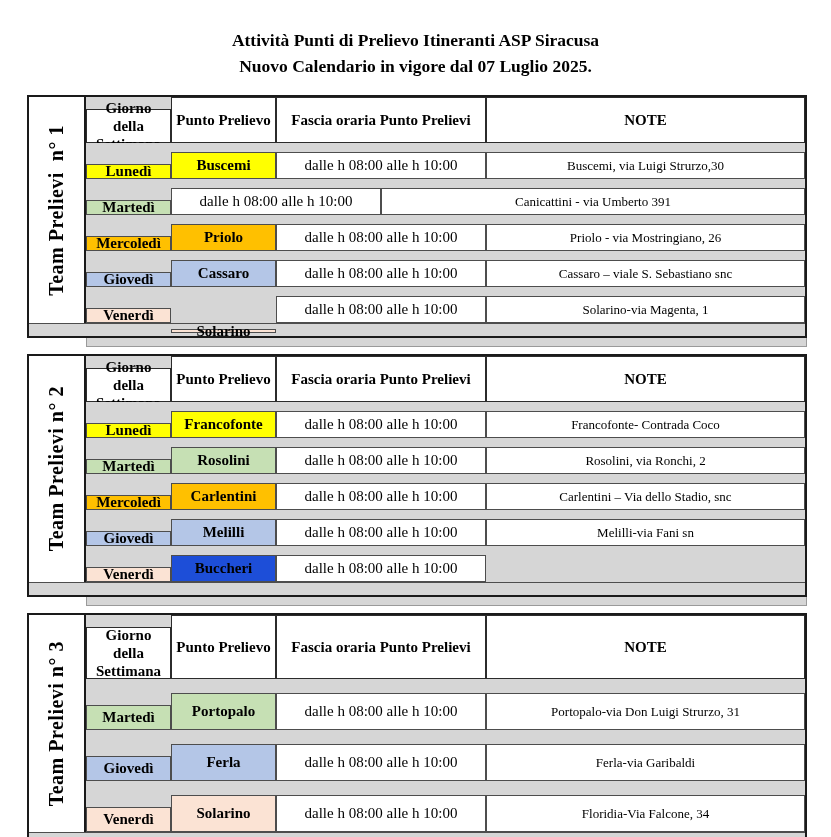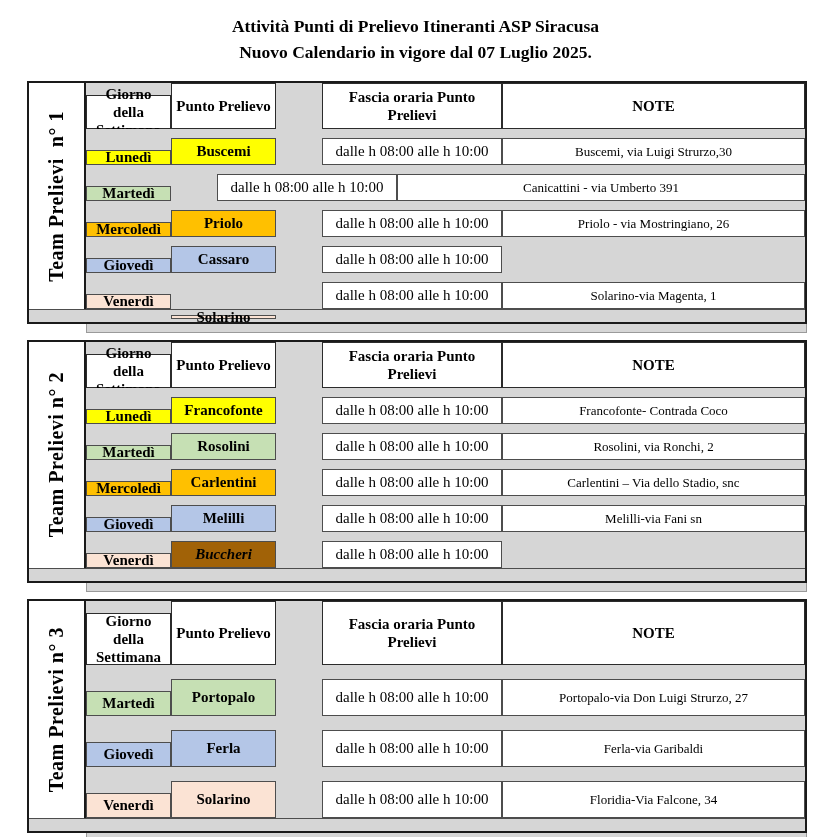--- a/index.html
+++ b/index.html
@@ -3,21 +3,21 @@
 <meta charset="utf-8">
 <style>
   html,body{margin:0;padding:0;background:#ffffff;}
   body{
     width:831px;height:837px;overflow:hidden;
     font-family:"Liberation Serif","DejaVu Serif",serif;
     color:#000;
   }
   .page{width:831px;height:837px;position:relative;}
   .title{
-    padding-top:13px;
+    padding-top:27px;
     text-align:center;
     font-weight:bold;
     font-size:17.5px;
     line-height:26px;
     margin-bottom:16px;
   }
   .tables{margin-left:27px;width:780px;}
   .table-wrap{margin-bottom:7px;}
   .team-table{
     width:780px;
@@ -47,21 +47,21 @@
     display:flex;align-items:center;justify-content:center;
     background:#ffffff;
     border:1px solid #4d4d4d;
     box-sizing:border-box;
     text-align:center;
     padding:1px 3px;
   }
   .hcell{font-weight:bold;font-size:15px;line-height:18px;border-color:#2b2b2b;}
   .c-day{width:85px;margin-top:12px;}
   .c-point{width:105px;}
-  .c-time{width:180px;margin-left:46px;}
+  .c-time{width:210px;}
   .c-note{flex:1;}
   .bold{font-weight:bold;font-size:15px;}
   .time-txt{font-size:15px;}
   .note{font-size:13px;}
   .header-row{height:46px;}
   .data-row{height:27px;}
   .sep{height:9px;background:#d6d6d6;}
   .bottom-sep{height:12px;background:#d6d6d6;border-top:1px solid #4d4d4d;}
   .tall .header-row{height:64px;}
   .tall .data-row{height:37px;}
@@ -115,20 +115,21 @@
                 <div class="cell c-day bold" style="background: rgb(255, 192, 0);">Mercoledì</div>
                 <div class="cell c-point bold" style="background: rgb(255, 192, 0);">Priolo</div>
                 <div class="cell c-time time-txt">dalle h 08:00 alle h 10:00</div>
                 <div class="cell c-note note">Priolo - via Mostringiano, 26</div>
               </div>
               <div class="sep"></div>
               <div class="row data-row">
                 <div class="cell c-day bold" style="background: rgb(180, 198, 231);">Giovedì</div>
                 <div class="cell c-point bold" style="background: rgb(180, 198, 231);">Cassaro</div>
                 <div class="cell c-time time-txt">dalle h 08:00 alle h 10:00</div>
+                <div class="cell c-note note">Cassaro – viale S. Sebastiano snc</div>
               </div>
               <div class="sep"></div>
               <div class="row data-row">
                 <div class="cell c-day bold" style="background: rgb(251, 227, 212);">Venerdì</div>
                 <div class="cell c-point bold" style="background: rgb(251, 227, 212); margin-top: 33px;">Solarino</div>
                 <div class="cell c-time time-txt">dalle h 08:00 alle h 10:00</div>
                 <div class="cell c-note note">Solarino-via Magenta, 1</div>
               </div>
             </div>
           </div>
@@ -173,21 +174,21 @@
               <div class="sep"></div>
               <div class="row data-row">
                 <div class="cell c-day bold" style="background: rgb(180, 198, 231);">Giovedì</div>
                 <div class="cell c-point bold" style="background: rgb(180, 198, 231);">Melilli</div>
                 <div class="cell c-time time-txt">dalle h 08:00 alle h 10:00</div>
                 <div class="cell c-note note">Melilli-via Fani sn</div>
               </div>
               <div class="sep"></div>
               <div class="row data-row">
                 <div class="cell c-day bold" style="background: rgb(251, 227, 212);">Venerdì</div>
-                <div class="cell c-point bold" style="background: #a16207; font-style: italic;">Buccheri</div>
+                <div class="cell c-point bold" style="background: #1d4ed8;">Buccheri</div>
                 <div class="cell c-time time-txt">dalle h 08:00 alle h 10:00</div>
               </div>
             </div>
           </div>
           <div class="bottom-sep"></div>
         </div>
         <div class="after-strip"></div>
       </div>
       <div class="table-wrap tall">
         <div class="team-table">
@@ -200,21 +201,21 @@
                 <div class="cell hcell c-day">Giorno della Settimana</div>
                 <div class="cell hcell c-point">Punto Prelievo</div>
                 <div class="cell hcell c-time">Fascia oraria Punto Prelievi</div>
                 <div class="cell hcell c-note">NOTE</div>
               </div>
               <div class="sep"></div>
               <div class="row data-row">
                 <div class="cell c-day bold" style="background: rgb(198, 224, 180);">Martedì</div>
                 <div class="cell c-point bold" style="background: rgb(198, 224, 180);">Portopalo</div>
                 <div class="cell c-time time-txt">dalle h 08:00 alle h 10:00</div>
-                <div class="cell c-note note">Portopalo-via Don Luigi Strurzo, 27</div>
+                <div class="cell c-note note">Portopalo-via Don Luigi Strurzo, 31</div>
               </div>
               <div class="sep"></div>
               <div class="row data-row">
                 <div class="cell c-day bold" style="background: rgb(180, 198, 231);">Giovedì</div>
                 <div class="cell c-point bold" style="background: rgb(180, 198, 231);">Ferla</div>
                 <div class="cell c-time time-txt">dalle h 08:00 alle h 10:00</div>
                 <div class="cell c-note note">Ferla-via Garibaldi</div>
               </div>
               <div class="sep"></div>
               <div class="row data-row">

